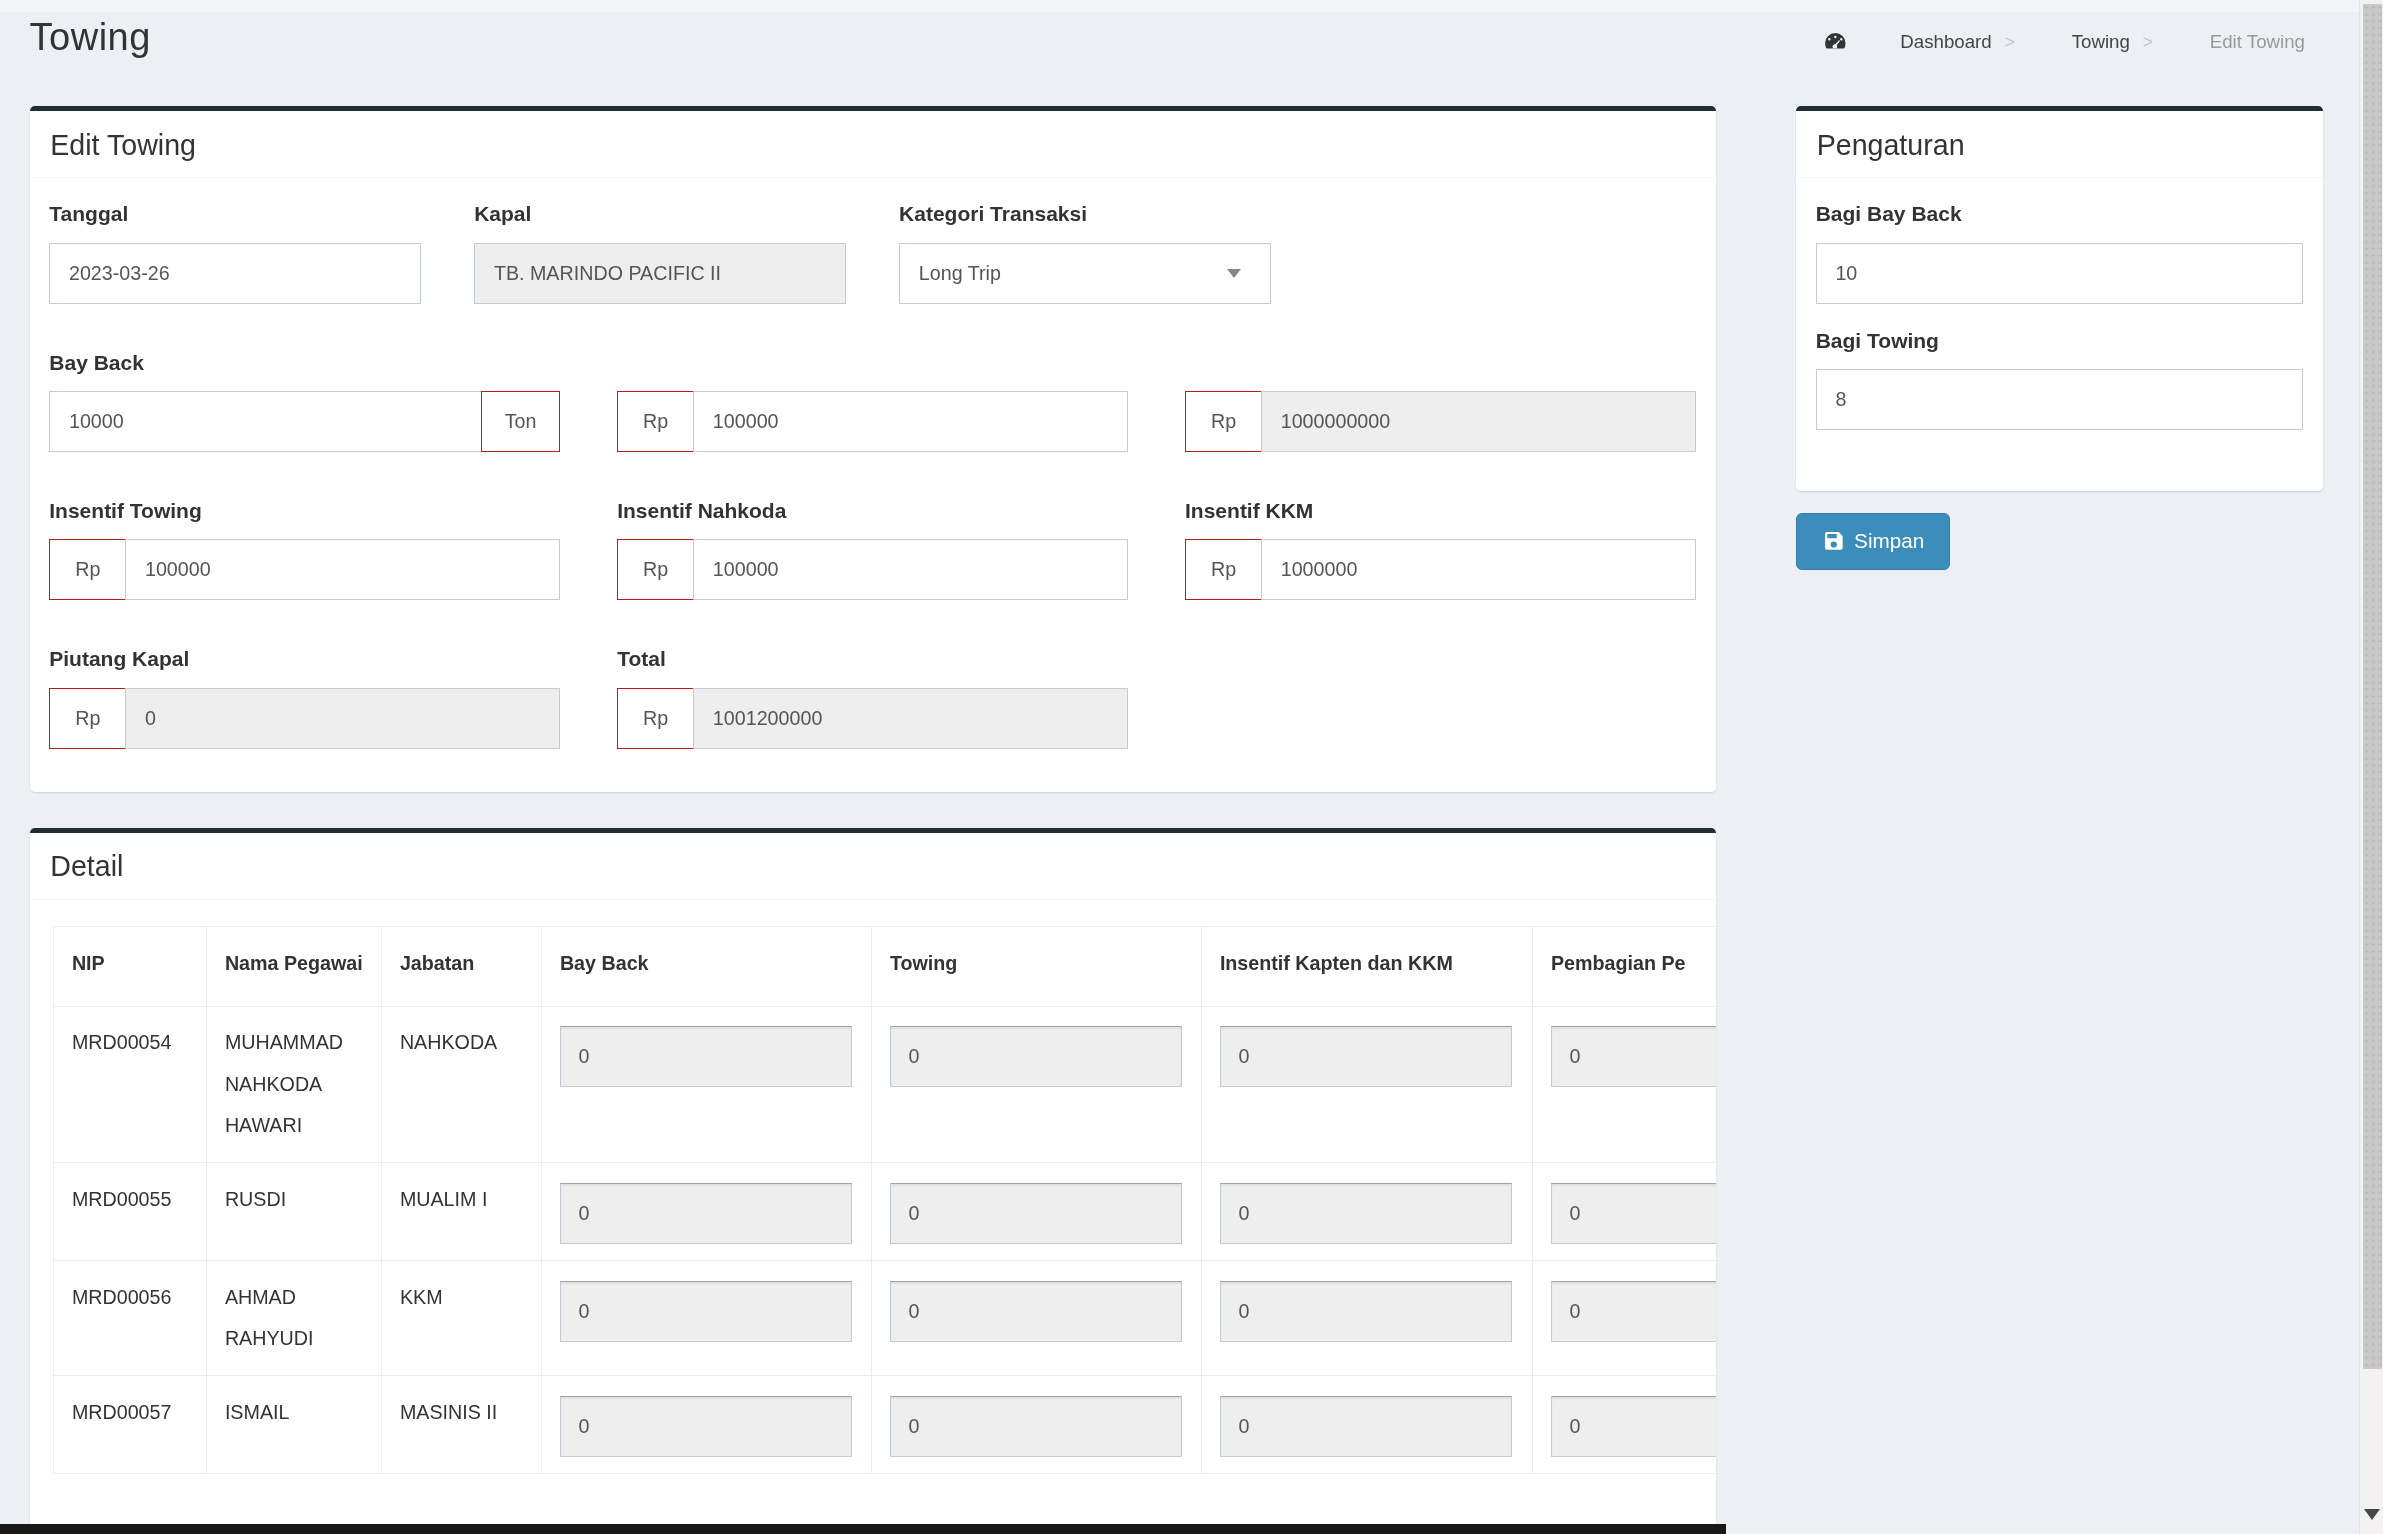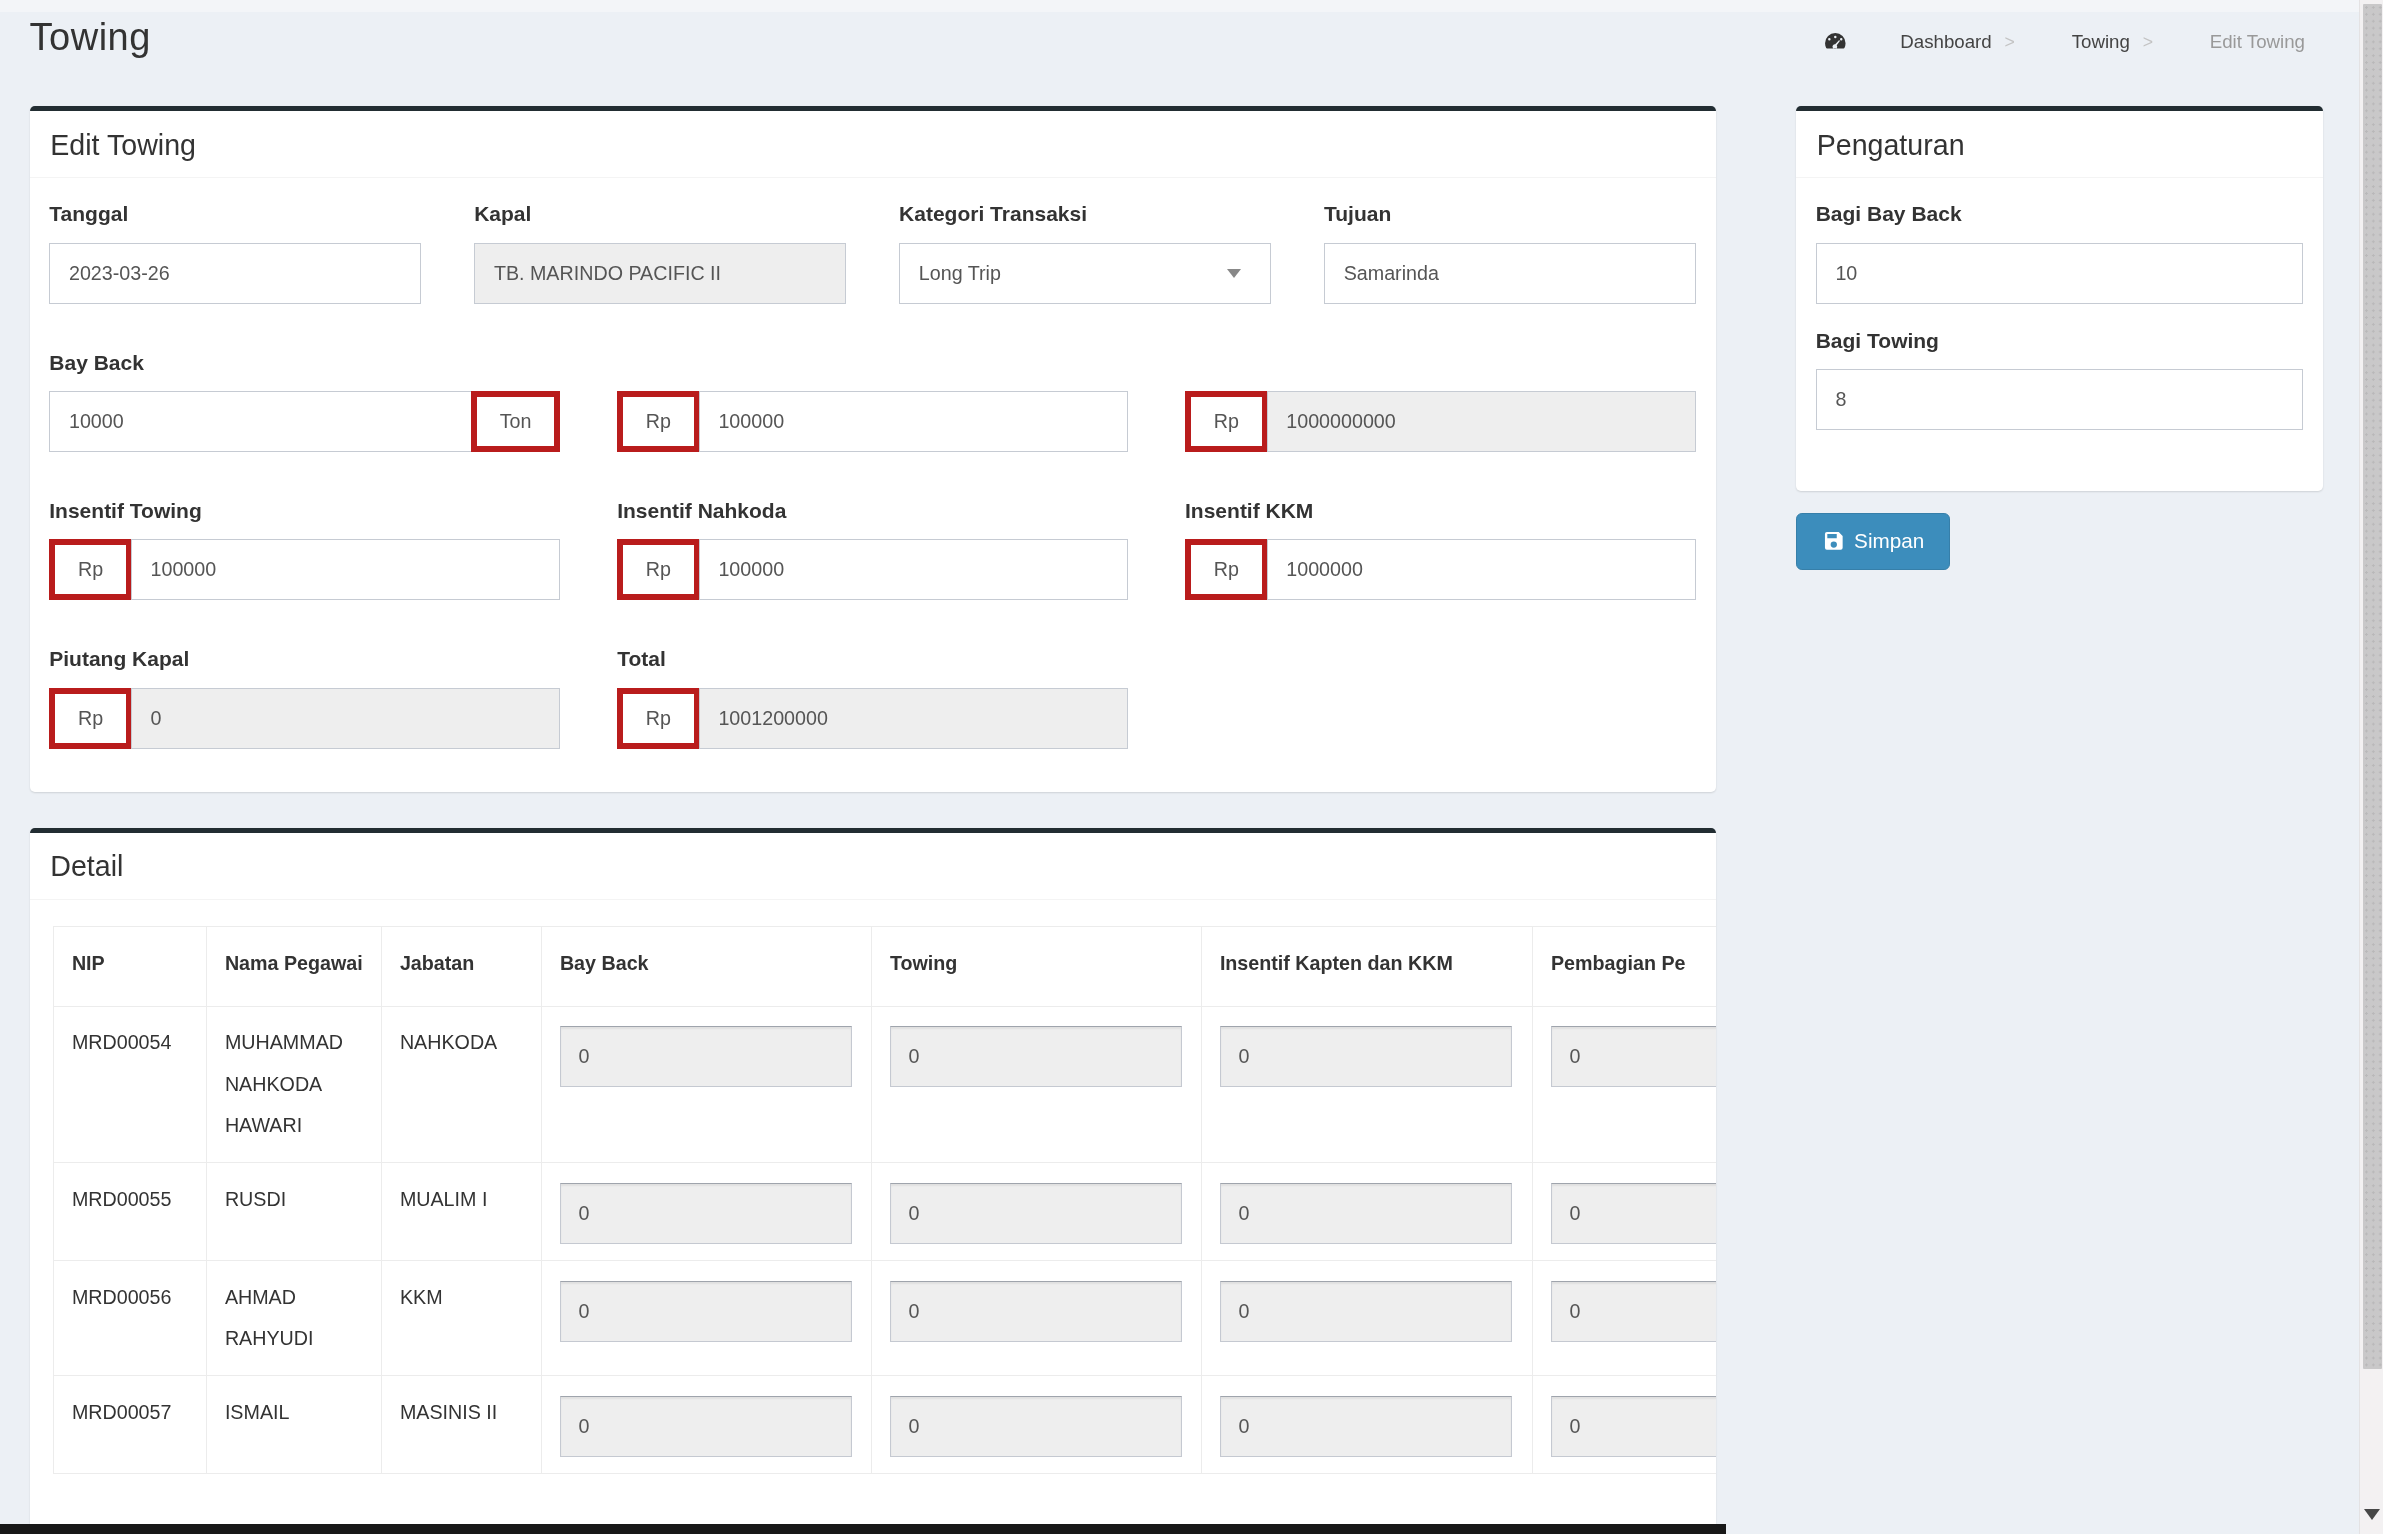--- a/index.html
+++ b/index.html
@@ -42,21 +42,21 @@
   }
   input.fc:disabled, .ig input:disabled { background:#eee; color:#555; }
 
   .fc-select { display:flex; align-items:center; justify-content:space-between; cursor:pointer; }
   .caret { width:0; height:0; border-left:7.9px solid transparent; border-right:7.9px solid transparent; border-top:9.9px solid #888; margin-right:9.9px; }
 
   .ig { display:flex; }
   .ig .addon {
     flex:0 0 auto; display:flex; align-items:center; justify-content:center;
     min-width:77px; padding:0 22.7px; height:61px;
-    border:6px solid #b91c1c; background:#fff; font-size:19.7px; color:#555;
+    border:1px solid #b91c1c; background:#fff; font-size:19.7px; color:#555;
   }
   .ig input { flex:1 1 auto; min-width:0; margin-left:-1px; }
   .ig input.first { margin-left:0; margin-right:-1px; }
 
   
   .side-col .box-body { padding:21.7px 19.7px 61px; }
   .side-group + .side-group { margin-top:23px; }
 
   .btn-save {
     margin-top:21.7px; display:inline-flex; align-items:center;
@@ -129,24 +129,20 @@
           <label class="form-label">Kapal</label>
           <input class="fc" disabled="" value="TB. MARINDO PACIFIC II" style="">
         </div>
         <div>
           <label class="form-label">Kategori Transaksi</label>
           <div class="fc-select">
             <span>Long Trip</span>
             <span class="caret"></span>
           </div>
         </div>
-        <div>
-          <label class="form-label">Tujuan</label>
-          <input class="fc" value="Samarinda" style="">
-        </div>
       </div>
 
       <div style="margin-top:45px;">
         <label class="form-label">Bay Back</label>
         <div class="row3" style="margin-top:0;">
           <div class="ig">
             <input class="first" value="10000" style="">
             <span class="addon">Ton</span>
           </div>
           <div class="ig">

